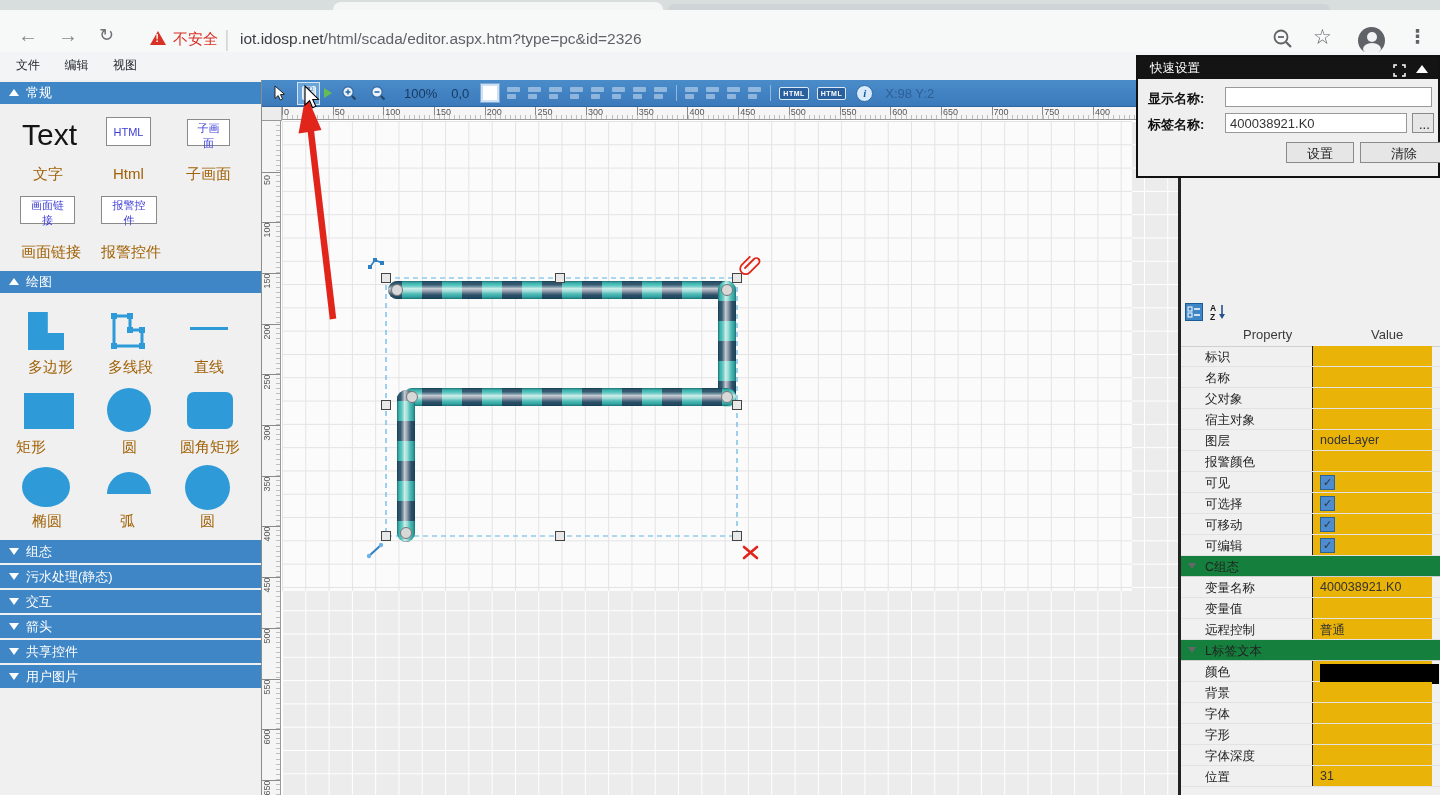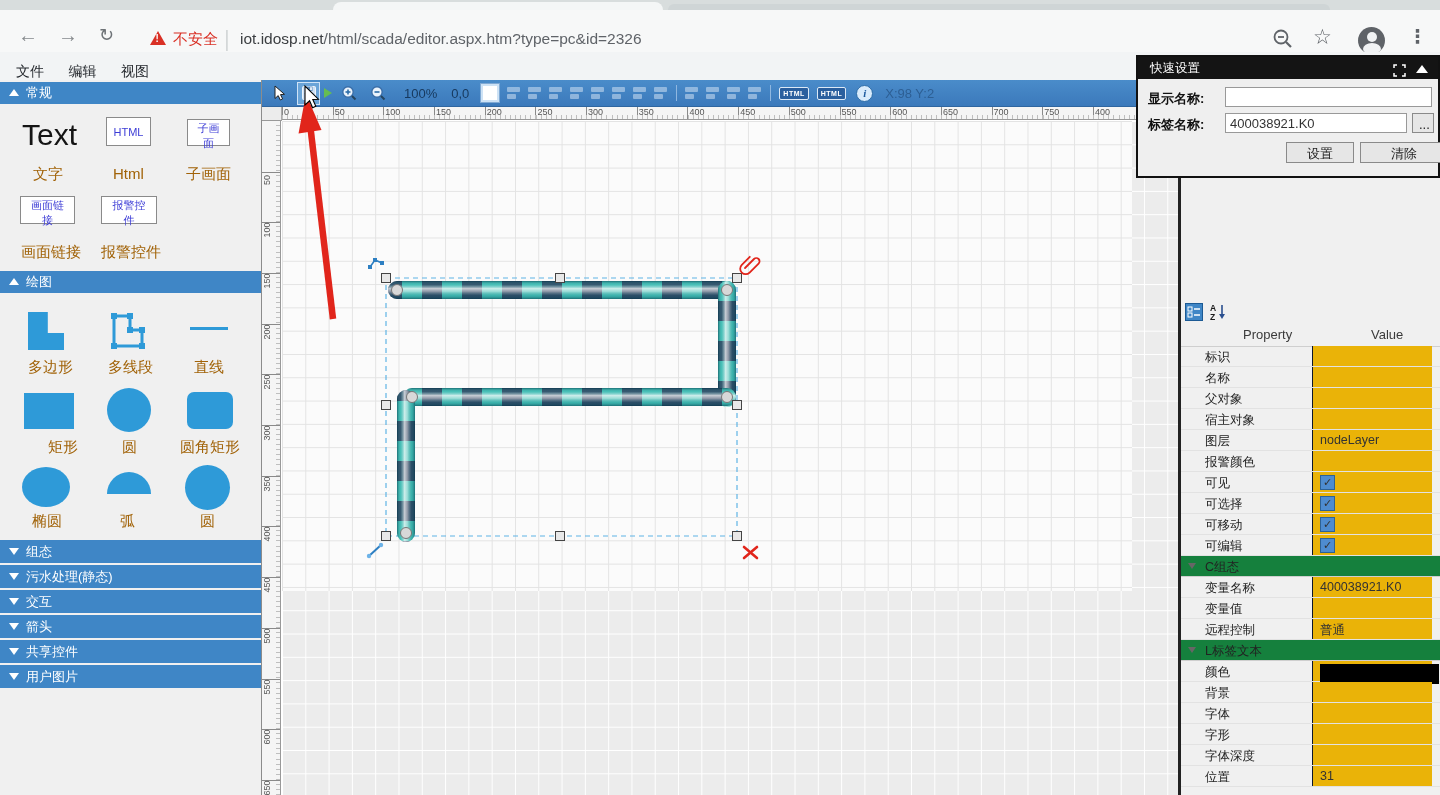--- a/index.html
+++ b/index.html
@@ -21,21 +21,21 @@
   #url-text b{color:#3b3e41;font-weight:normal;}
   #avatar{position:absolute;left:1358px;top:17px;width:27px;height:27px;border-radius:50%;background:#5f6368;overflow:hidden;}
   #avatar .head{position:absolute;left:8.5px;top:5px;width:10px;height:10px;border-radius:50%;background:#f1f3f4;}
   #avatar .body{position:absolute;left:4.5px;top:16px;width:18px;height:12px;border-radius:50%;background:#f1f3f4;}
   #dots{left:1408px;top:15px;font-size:19px;font-weight:bold;color:#5f6368;}
   #star{left:1313px;top:15px;font-size:21px;color:#5f6368;}
   #pgzoom{left:1272px;top:18px;}
 
   
   #menubar{left:0;top:52px;width:1440px;height:28px;background:#f2f4f5;}
-  #menubar span{display:inline-block;margin-left:16px;margin-right:4px;margin-top:11px;font-size:14px;color:#1f2328;cursor:default;}
+  #menubar span{display:inline-block;margin-left:16px;margin-right:4px;margin-top:5px;font-size:12px;color:#1f2328;cursor:default;}
 
   
   #sidebar{left:0;top:80px;width:262px;height:715px;background:#f0f0f0;border-right:1px solid #8c8c8c;box-sizing:border-box;}
   .sec-header{position:absolute;left:0;width:261px;height:22px;background:var(--accent);color:#fff;font-size:13px;line-height:22px;cursor:pointer;}
   .sec-header .tri-up{display:inline-block;width:0;height:0;border-left:5px solid transparent;border-right:5px solid transparent;border-bottom:7px solid #fff;margin:0 7px 1px 9px;}
   .tri-down{display:inline-block;width:0;height:0;border-left:5px solid transparent;border-right:5px solid transparent;border-top:7px solid #fff;margin:0 7px 1px 9px;}
   .sbtn{position:absolute;background:#fff;border:1px solid #8a8a8a;color:var(--link);font-size:11px;text-align:center;cursor:pointer;font-family:inherit;}
   .slabel{position:absolute;font-size:15px;color:#a16207;}
   #txt-preview{position:absolute;left:22px;top:38px;font-size:30px;color:#141414;}
   .shape{position:absolute;background:var(--shape);}
@@ -177,21 +177,21 @@
         </svg>
     </div>
     <div class="shape" style="left:190px;top:247px;width:38px;height:3px"></div>
     <span class="slabel" style="left:28px;top:278px">多边形</span>
     <span class="slabel" style="left:108px;top:278px">多线段</span>
     <span class="slabel" style="left:194px;top:278px">直线</span>
 
     <div class="shape" style="left:24px;top:313px;width:50px;height:36px"></div>
     <div class="shape" style="left:107px;top:308px;width:44px;height:44px;border-radius:50%"></div>
     <div class="shape" style="left:187px;top:312px;width:46px;height:37px;border-radius:7px"></div>
-    <span class="slabel" style="left:48px;top:358px">矩形</span>
+    <span class="slabel" style="left:16px;top:358px">矩形</span>
     <span class="slabel" style="left:122px;top:358px">圆</span>
     <span class="slabel" style="left:180px;top:358px">圆角矩形</span>
 
     <div class="shape" style="left:22px;top:387px;width:48px;height:40px;border-radius:50%"></div>
     <div class="shape" style="left:107px;top:392px;width:44px;height:22px;border-radius:44px 44px 0 0"></div>
     <div class="shape" style="left:185px;top:385px;width:45px;height:45px;border-radius:50%"></div>
     <span class="slabel" style="left:32px;top:432px">椭圆</span>
     <span class="slabel" style="left:120px;top:432px">弧</span>
     <span class="slabel" style="left:200px;top:432px">圆</span>
 

